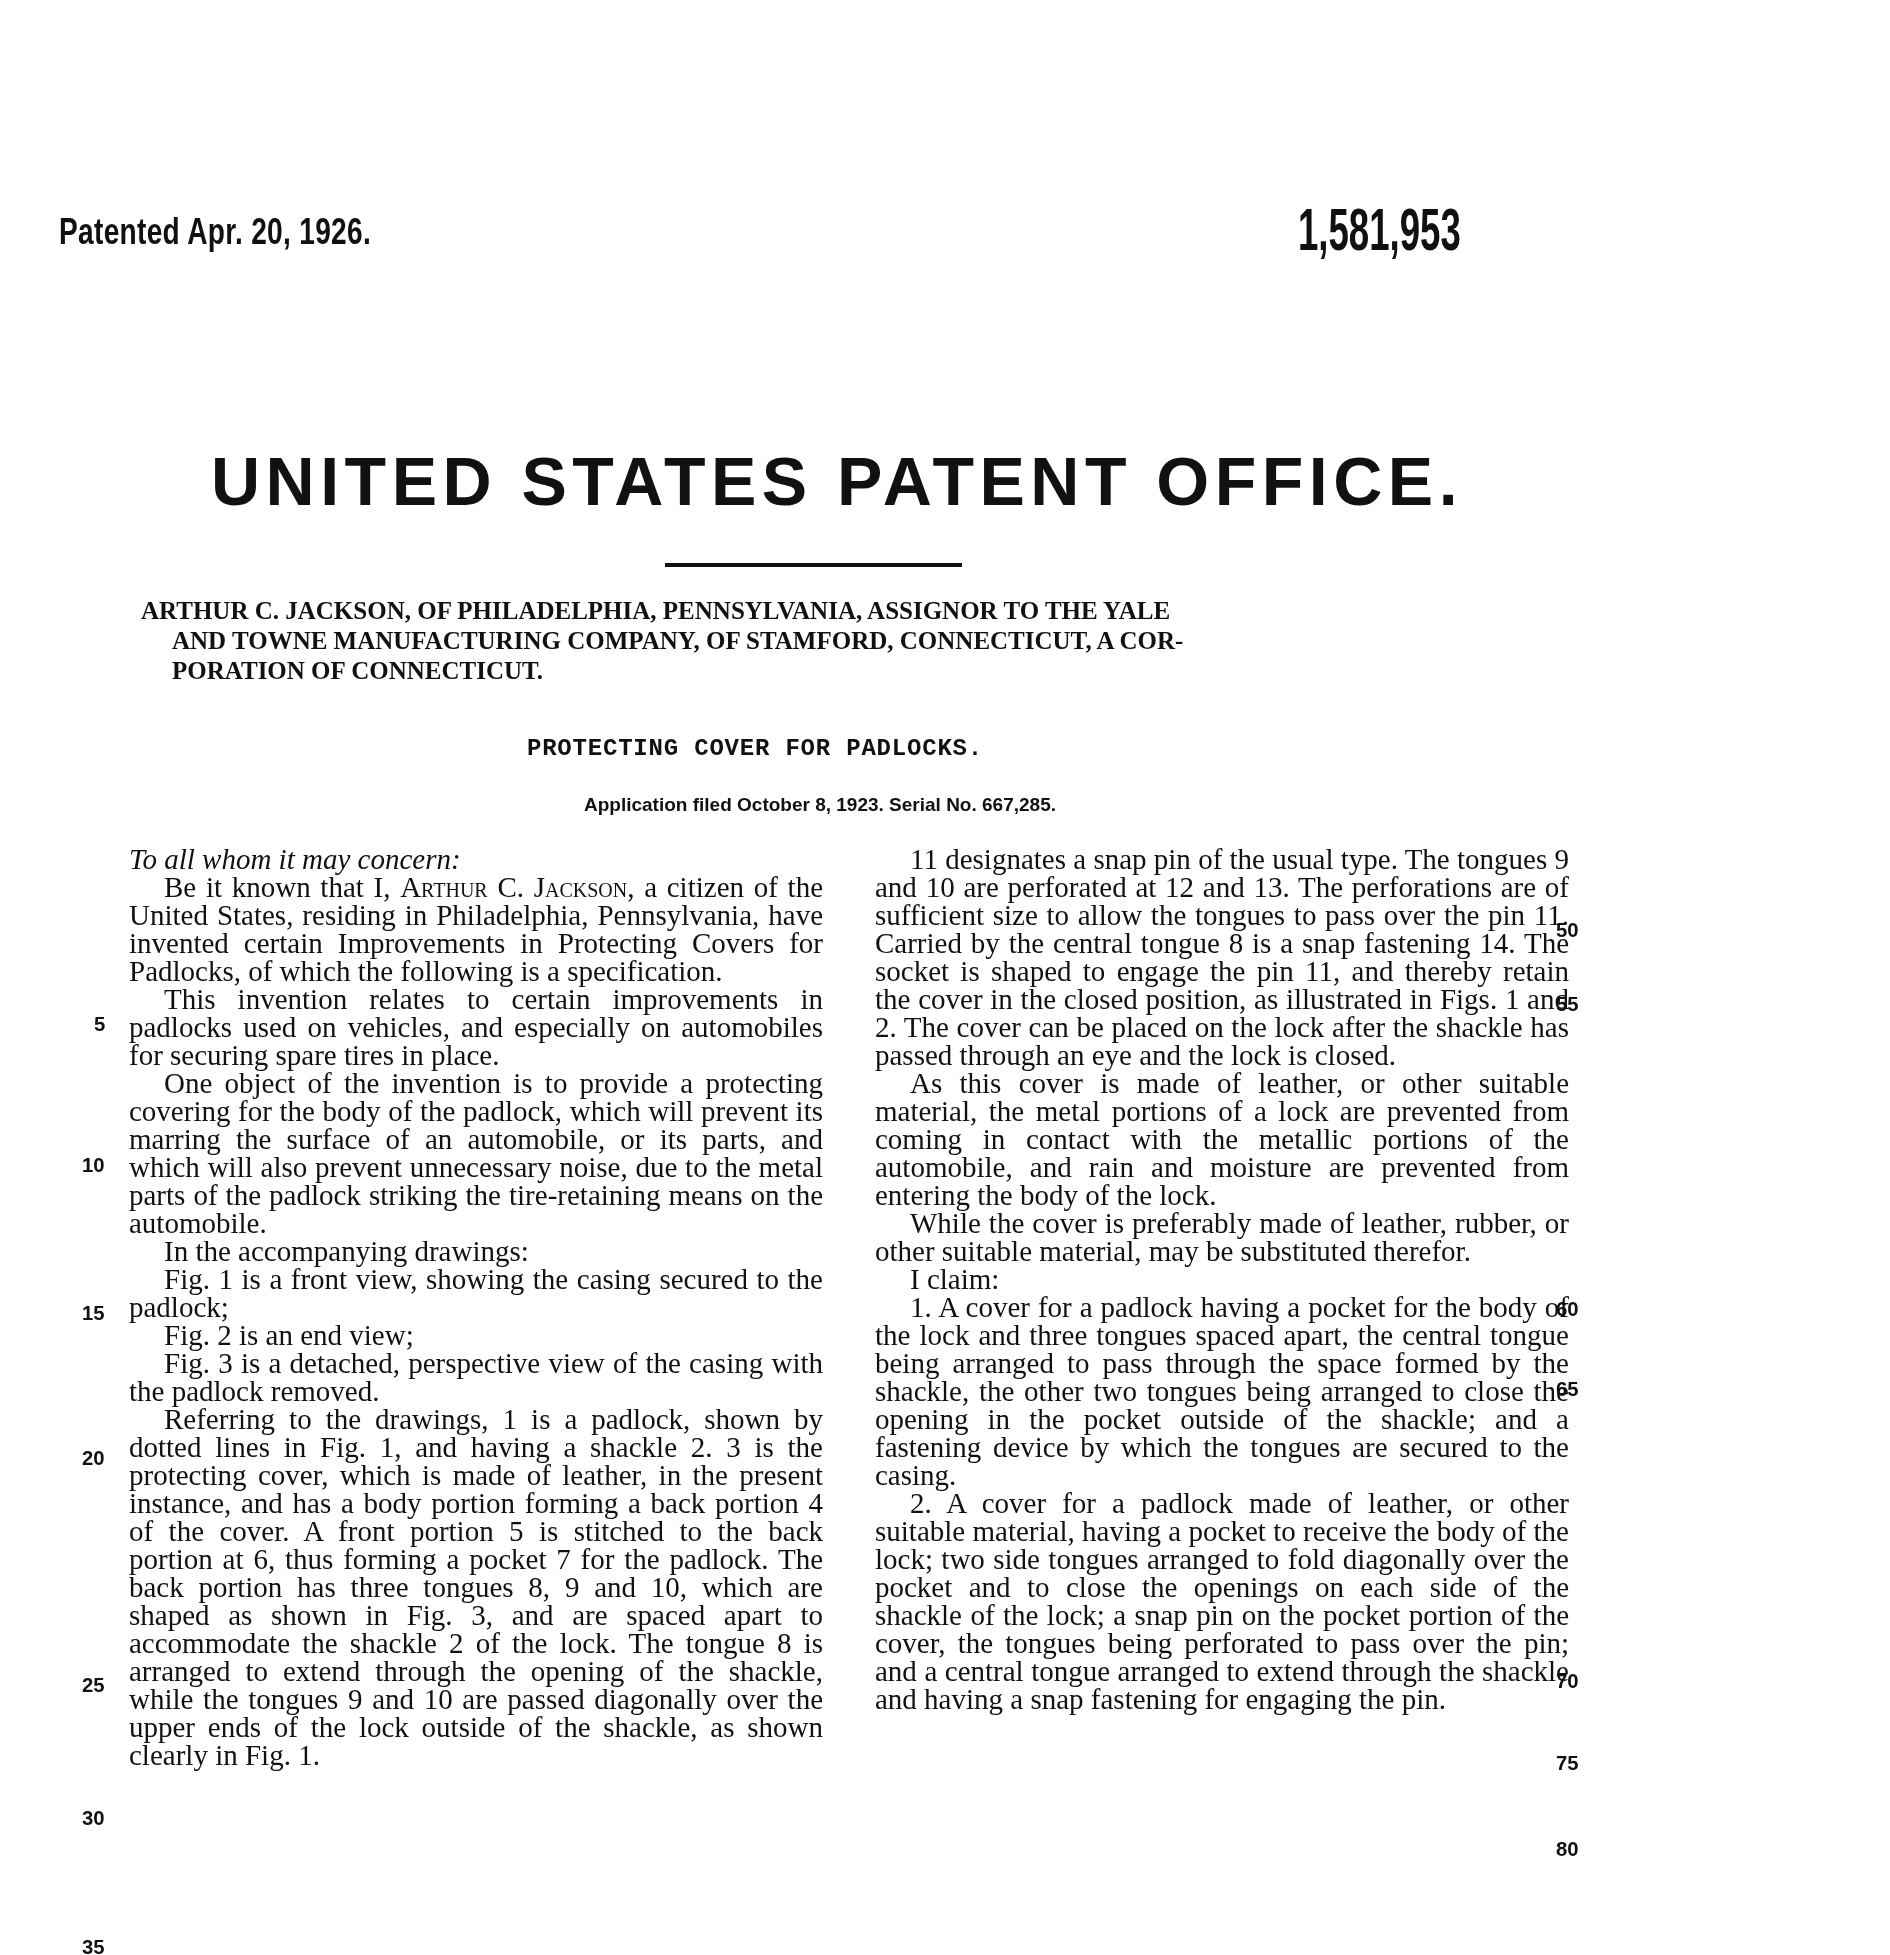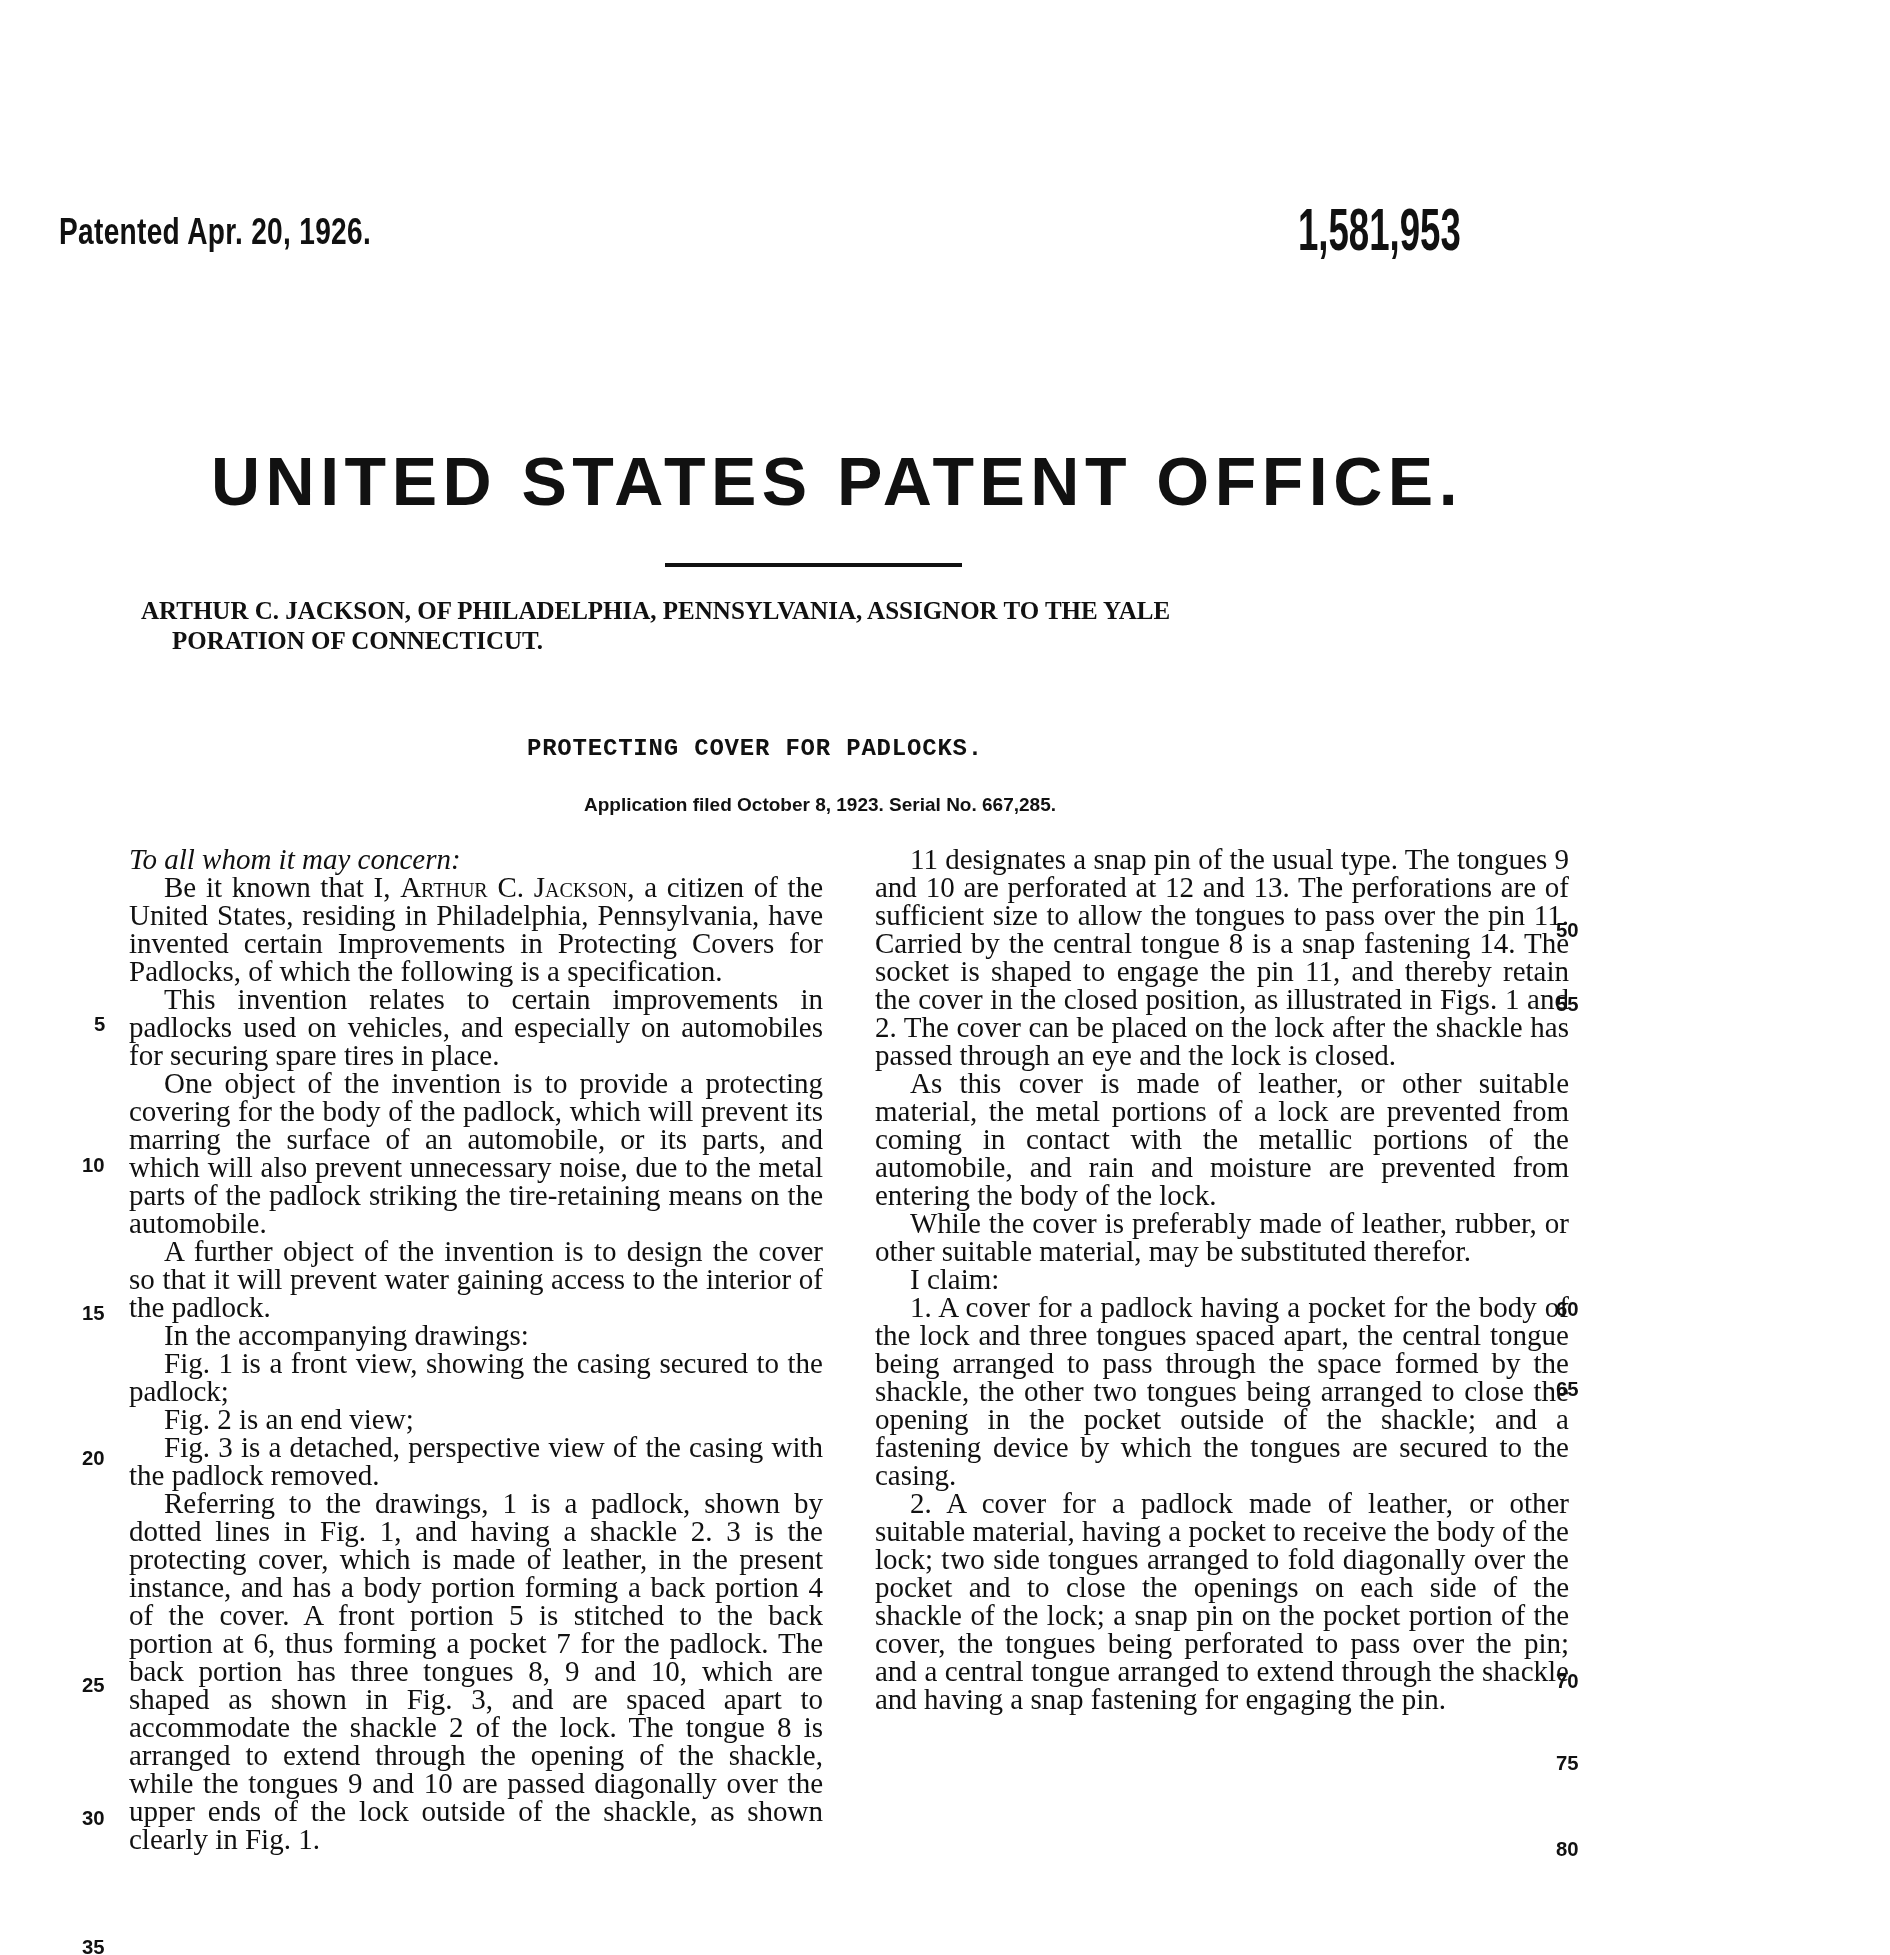--- a/index.html
+++ b/index.html
@@ -23,32 +23,32 @@
 </head>
 <body>
 
 <div class="hdr-left">Patented Apr. 20, 1926.</div>
 <div class="hdr-right">1,581,953</div>
 <div class="office">UNITED STATES PATENT OFFICE.</div>
 <div class="rule-top"></div>
 
 <div class="assignor">
   <span class="l1">ARTHUR C. JACKSON, OF PHILADELPHIA, PENNSYLVANIA, ASSIGNOR TO THE YALE</span>
+  <span class="l2">AND TOWNE MANUFACTURING COMPANY, OF STAMFORD, CONNECTICUT, A COR-</span>
   <span class="l3">PORATION OF CONNECTICUT.</span>
 </div>
 
 <div class="title">PROTECTING COVER FOR PADLOCKS.</div>
 <div class="appline">Application filed October 8, 1923. Serial No. 667,285.</div>
 
 <div class="col left">
   <p class="salute">To all whom it may concern:</p>
   <p><span>Be it known that I, </span><span class="smallcaps">Arthur C. Jackson</span><span>, a citizen of the United States, residing in Philadelphia, Pennsylvania, have invented certain Improvements in Protecting Covers for Padlocks, of which the following is a specification.</span></p>
   <p>This invention relates to certain improvements in padlocks used on vehicles, and especially on automobiles for securing spare tires in place.</p>
   <p>One object of the invention is to provide a protecting covering for the body of the padlock, which will prevent its marring the surface of an automobile, or its parts, and which will also prevent unnecessary noise, due to the metal parts of the padlock striking the tire-retaining means on the automobile.</p>
-  <p>A further object of the invention is to design the cover so that it will prevent water gaining access to the interior of the padlock.</p>
   <p>In the accompanying drawings:</p>
   <p>Fig. 1 is a front view, showing the casing secured to the padlock;</p>
   <p>Fig. 2 is an end view;</p>
   <p>Fig. 3 is a detached, perspective view of the casing with the padlock removed.</p>
   <p>Referring to the drawings, 1 is a padlock, shown by dotted lines in Fig. 1, and having a shackle 2. 3 is the protecting cover, which is made of leather, in the present instance, and has a body portion forming a back portion 4 of the cover. A front portion 5 is stitched to the back portion at 6, thus forming a pocket 7 for the padlock. The back portion has three tongues 8, 9 and 10, which are shaped as shown in Fig. 3, and are spaced apart to accommodate the shackle 2 of the lock. The tongue 8 is arranged to extend through the opening of the shackle, while the tongues 9 and 10 are passed diagonally over the upper ends of the lock outside of the shackle, as shown clearly in Fig. 1.</p>
 </div>
 
 <div class="col right">
   <p>11 designates a snap pin of the usual type. The tongues 9 and 10 are perforated at 12 and 13. The perforations are of sufficient size to allow the tongues to pass over the pin 11. Carried by the central tongue 8 is a snap fastening 14. The socket is shaped to engage the pin 11, and thereby retain the cover in the closed position, as illustrated in Figs. 1 and 2. The cover can be placed on the lock after the shackle has passed through an eye and the lock is closed.</p>
   <p>As this cover is made of leather, or other suitable material, the metal portions of a lock are prevented from coming in contact with the metallic portions of the automobile, and rain and moisture are prevented from entering the body of the lock.</p>

